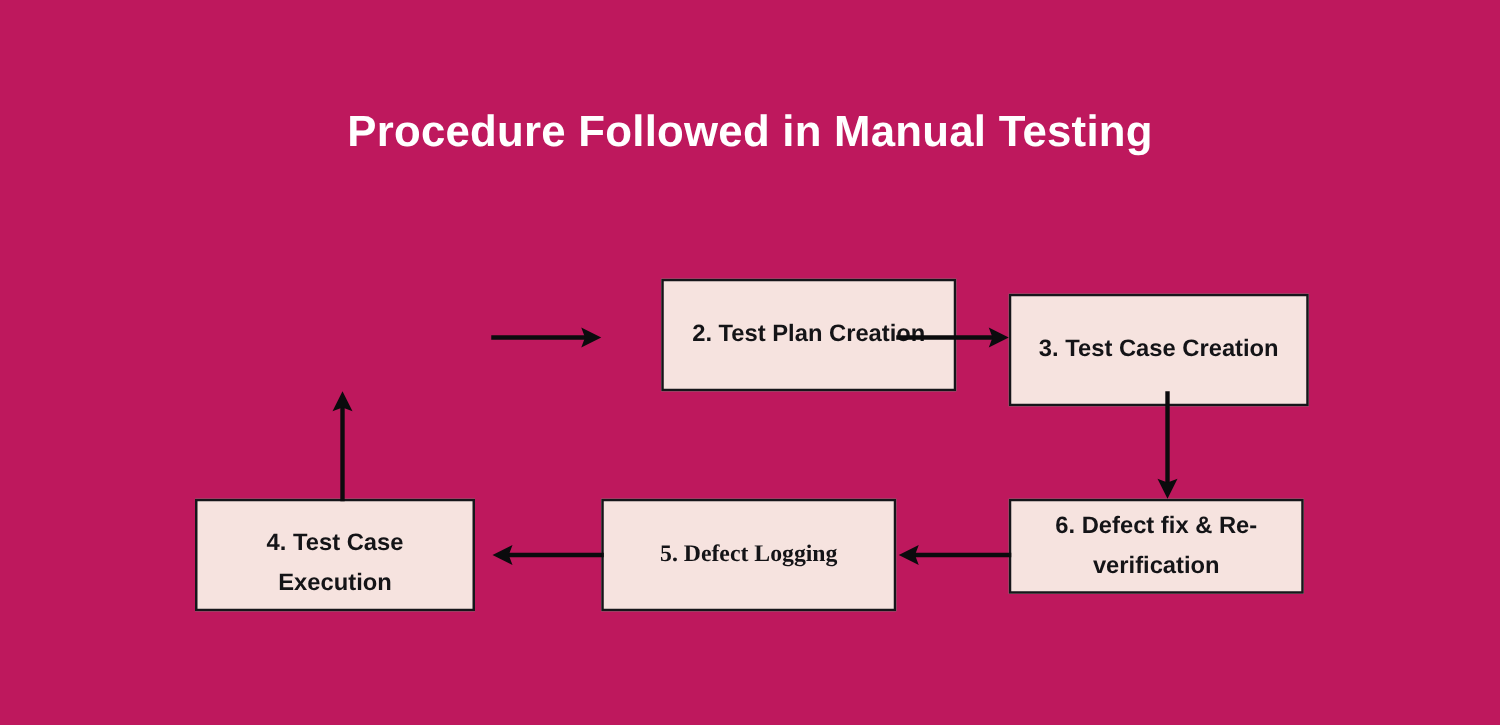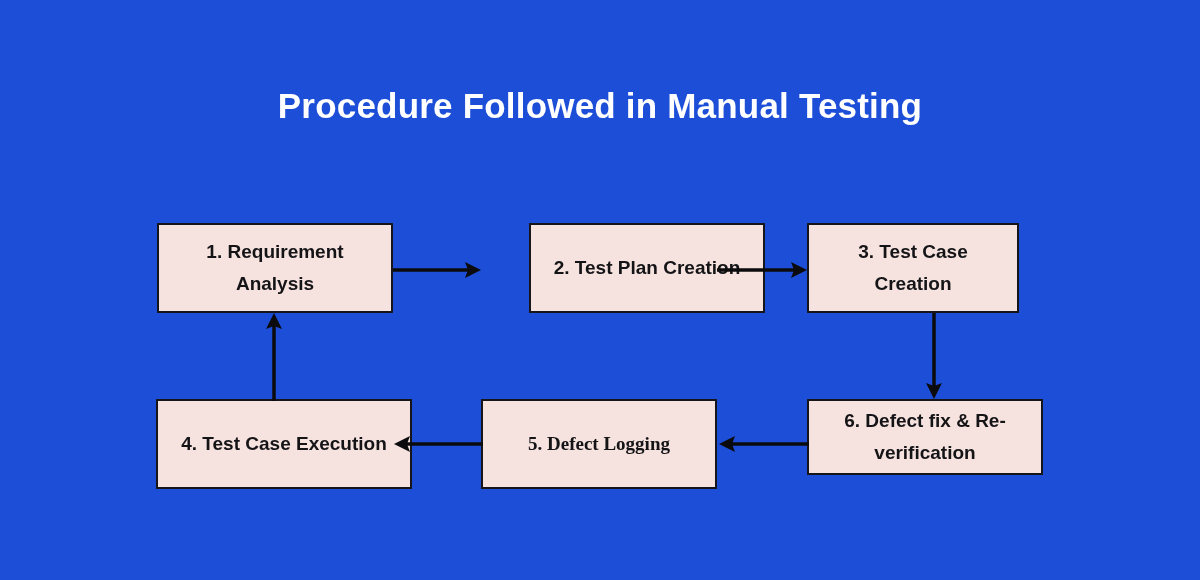--- a/index.html
+++ b/index.html
@@ -10,21 +10,21 @@
     width: 1200px;
     height: 580px;
     background: #cc5b55;
     font-family: "Liberation Sans", sans-serif;
     overflow: hidden;
   }
   #canvas {
     position: relative;
     width: 1200px;
     height: 580px;
-    background: #1d4ed8;
+    background: #be185d;
   }
   #diagram-title {
     position: absolute;
     left: 0;
     top: 84px;
     width: 1200px;
     text-align: center;
     color: #ffffff;
     font-size: 35px;
     font-weight: bold;
@@ -47,23 +47,23 @@
     line-height: 32px;
     padding: 4px 12px;
   }
   .node-label {
     display: block;
     width: 100%;
   }
   
   #node-1 { left: 157px; top: 223px; width: 236px; height: 90px; }
   #node-2 { left: 481px; top: 223px; width: 236px; height: 90px; margin-left: 48px; }
-  #node-3 { left: 807px; top: 223px; width: 212px; height: 90px; }
+  #node-3 { left: 807px; top: 235px; width: 240px; height: 90px; }
   
-  #node-4 { left: 156px; top: 399px; width: 256px; height: 90px; }
+  #node-4 { left: 156px; top: 399px; width: 224px; height: 90px; align-items: flex-end; }
   #node-5 { left: 481px; top: 399px; width: 236px; height: 90px; font-family: Liberation Serif, serif; }
   #node-6 { left: 807px; top: 399px; width: 236px; height: 76px; }
 
   .connector {
     position: absolute;
     overflow: visible;
   }
   .connector line {
     stroke: #0b0b0d;
     stroke-width: 3.5;
@@ -80,23 +80,20 @@
   #arrow-3-6 { left: 916px; top: 313px; width: 36px; height: 88px; }
   #arrow-4-1 { left: 256px; top: 311px; width: 36px; height: 90px; }
 </style>
 </head>
 <body>
 
 <div id="canvas">
 
   <div id="diagram-title">Procedure Followed in Manual Testing</div>
 
-  <div class="node" id="node-1">
-    <span class="node-label">1. Requirement Analysis</span>
-  </div>
 
   <div class="node" id="node-2">
     <span class="node-label">2. Test Plan Creation</span>
   </div>
 
   <div class="node" id="node-3">
     <span class="node-label">3. Test Case Creation</span>
   </div>
 
   <div class="node" id="node-4">

